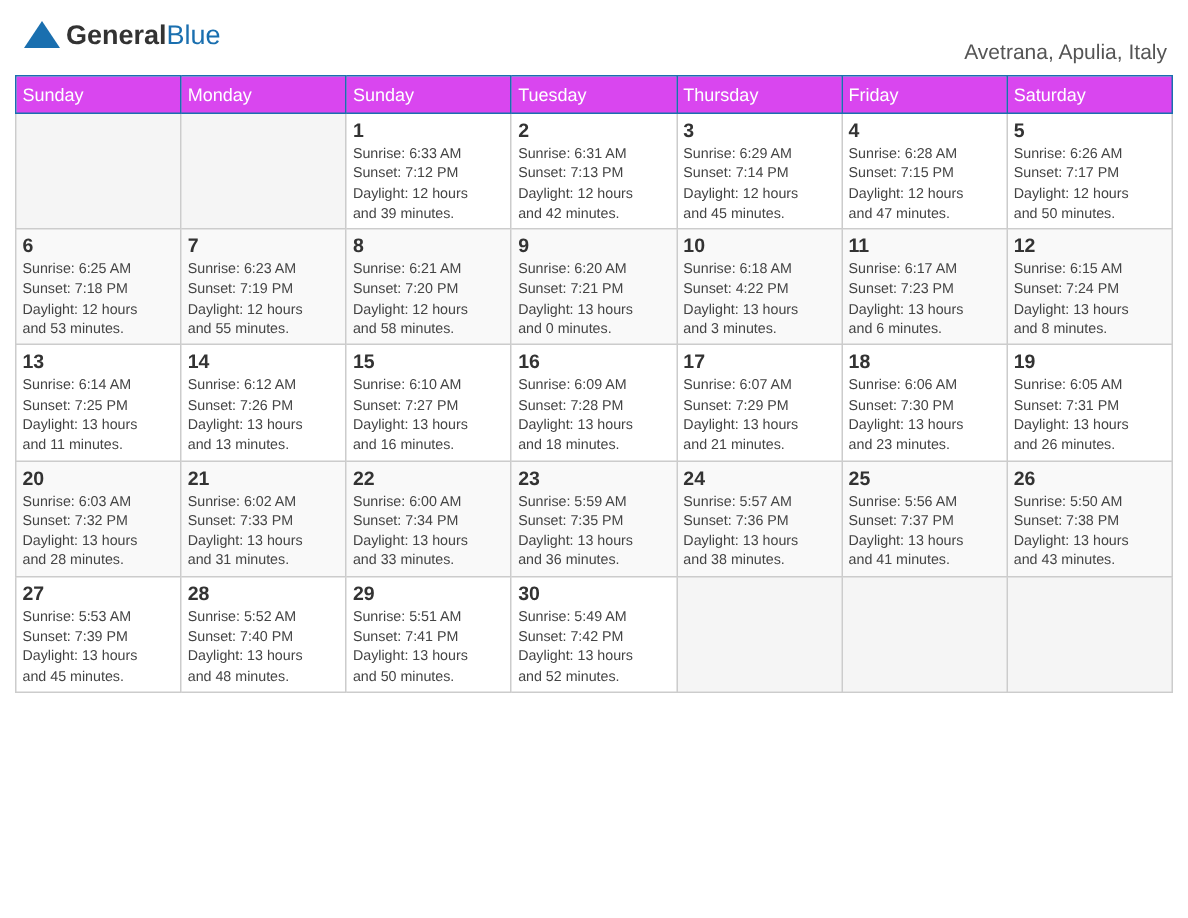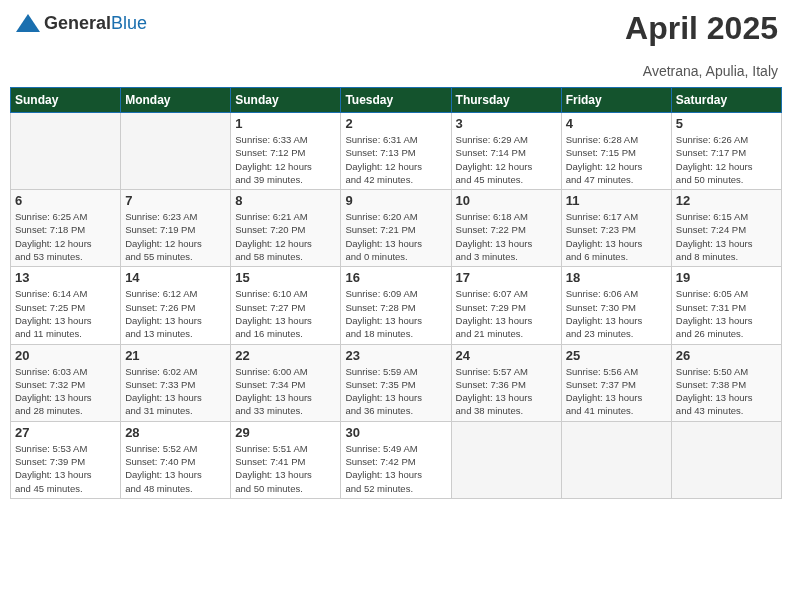--- a/index.html
+++ b/index.html
@@ -52,24 +52,24 @@
       font-size: 14px;
       color: #555;
       margin-top: 16px;
     }
     .calendar {
       width: 100%;
       border-collapse: collapse;
       border: 1px solid #ccc;
     }
     .calendar th {
-      background-color: #14532d;
+      background-color: #d946ef;
       color: #fff;
       font-size: 12px;
-      font-weight: bold;
+      font-weight: normal;
       padding: 5px 4px;
       text-align: left;
       border: 1px solid #1a6faf;
     }
     .calendar td {
       vertical-align: top;
       border: 1px solid #ccc;
       padding: 3px 4px;
       width: 14.28%;
       min-height: 80px;
@@ -101,21 +101,20 @@
   <div class="logo">
     <svg class="logo-icon" viewBox="0 0 28 28" xmlns="http://www.w3.org/2000/svg">
       <polygon points="14,4 26,22 2,22" fill="#1a6faf"></polygon>
     </svg>
     <div class="logo-text">
       <span class="logo-general">General</span>
       <span class="logo-blue">Blue</span>
     </div>
   </div>
   <div class="title-block">
-    <div class="month-title">April 2025</div>
     <div class="subtitle">Avetrana, Apulia, Italy</div>
   </div>
 </div>
 
 <table class="calendar">
   <thead>
     <tr>
     <th>Sunday</th>
         <th>Monday</th>
         <th>Sunday</th>
@@ -190,21 +189,21 @@
         <td>
           <span class="day-number">9</span>
           <div class="day-info" style="white-space: pre-line;">Sunrise: 6:20 AM
 Sunset: 7:21 PM
 Daylight: 13 hours
 and 0 minutes.</div>
         </td>
         <td>
           <span class="day-number">10</span>
           <div class="day-info" style="white-space: pre-line;">Sunrise: 6:18 AM
-Sunset: 7:22 PM
+Sunset: 4:22 PM
 Daylight: 13 hours
 and 3 minutes.</div>
         </td>
         <td>
           <span class="day-number">11</span>
           <div class="day-info" style="white-space: pre-line;">Sunrise: 6:17 AM
 Sunset: 7:23 PM
 Daylight: 13 hours
 and 6 minutes.</div>
         </td>

